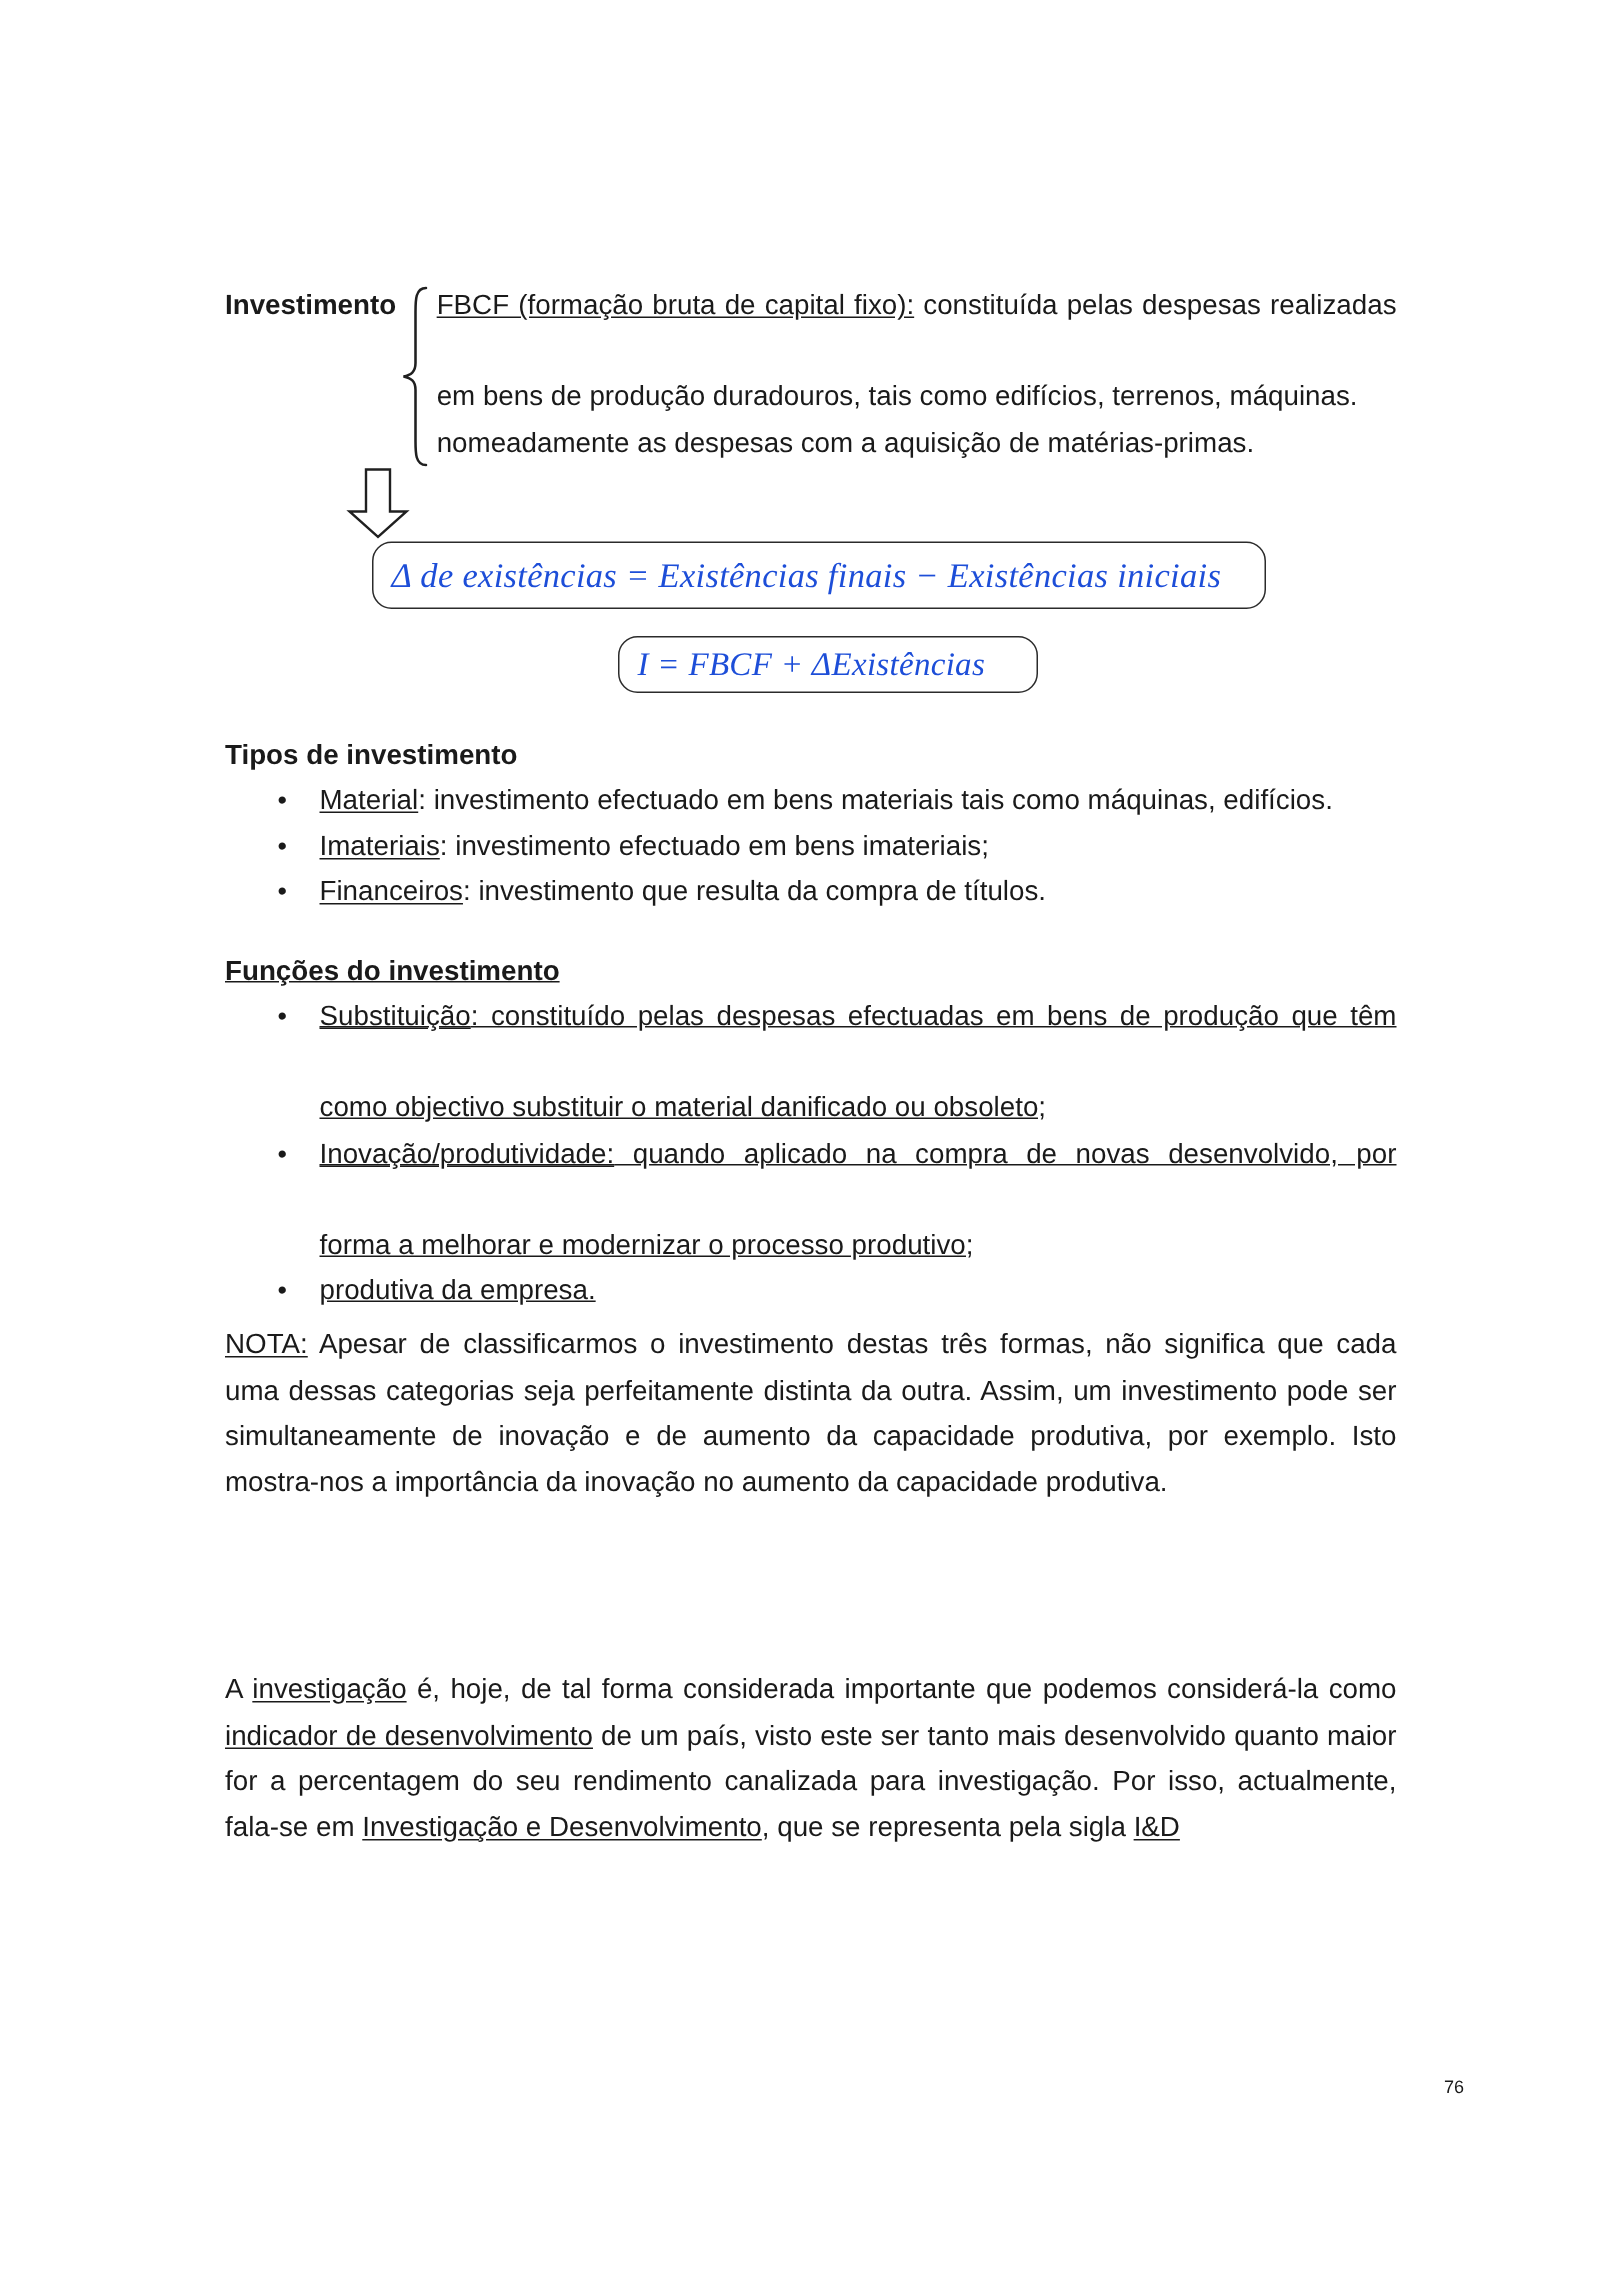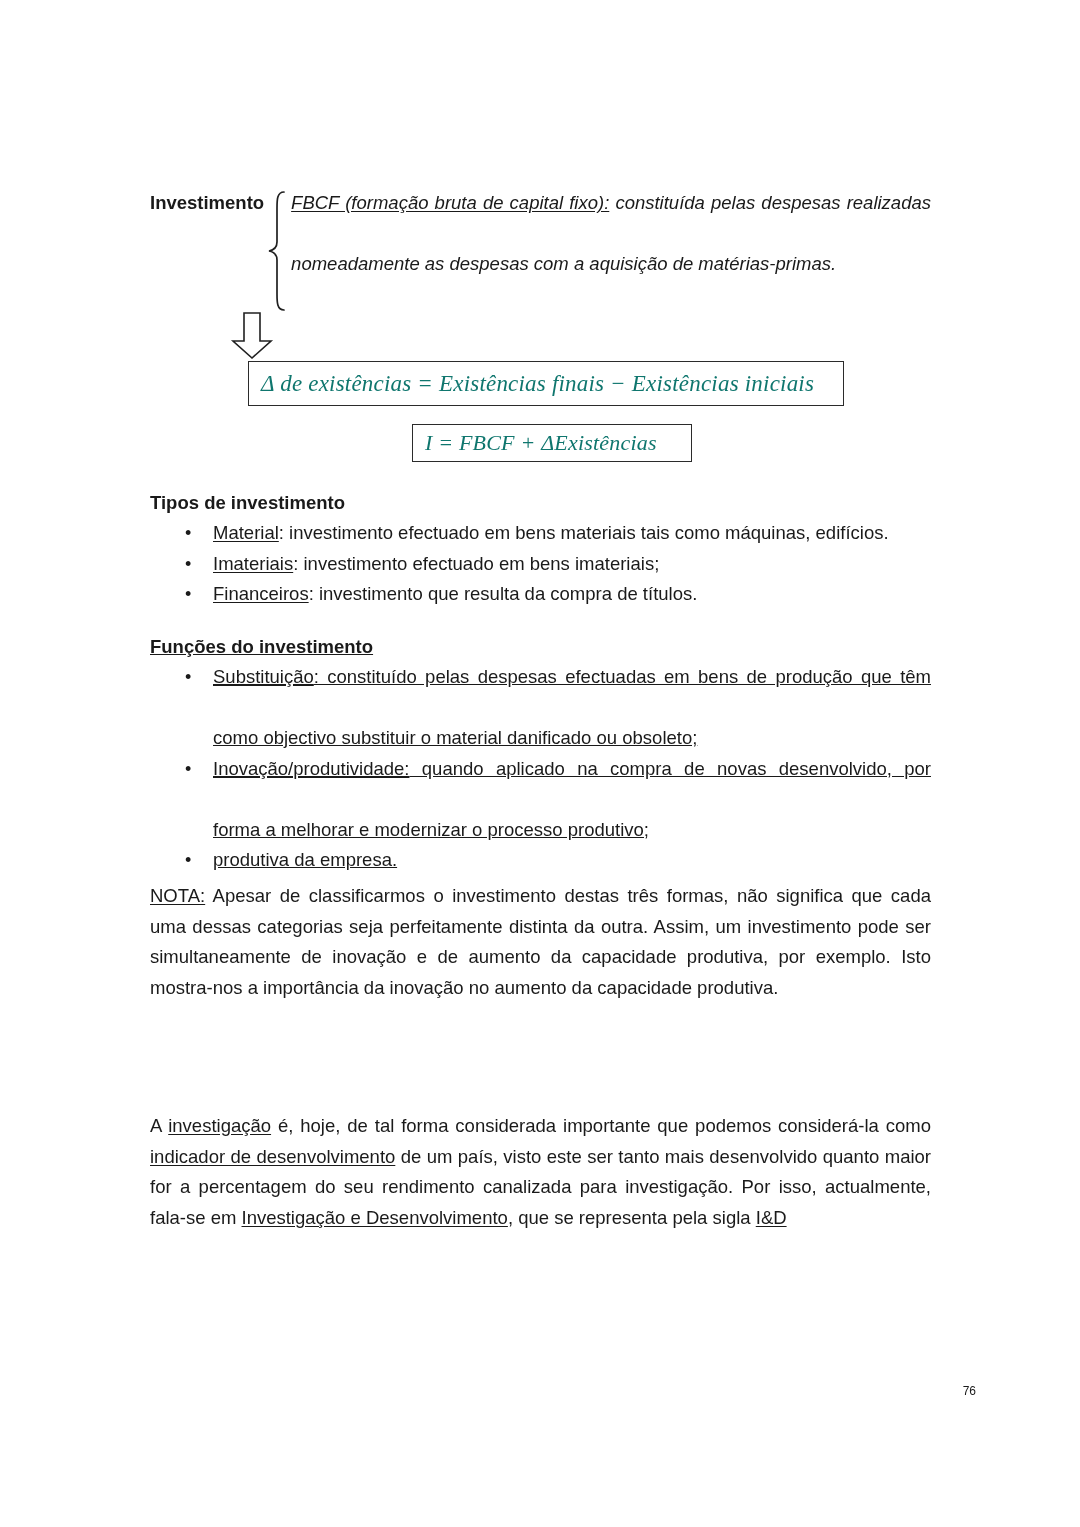--- a/index.html
+++ b/index.html
@@ -51,21 +51,20 @@
     margin-top: 2px;
   }
   .brace-glyph svg { display: block; }
   .brace-text {
     flex: 1 1 auto;
     font-size: 18.5px;
     line-height: 30.5px;
     text-align: justify;
     text-justify: inter-word;
     padding-left: 3px;
-    font-style: italic;
   }
   .brace-text .ln { display: block; }
   .brace-text .ln.just {
     text-align: justify;
   }
   .brace-text .ln.just::after {
     content: "";
     display: inline-block;
     width: 100%;
   }
@@ -77,24 +76,24 @@
     left: 222px;
     top: 272px;
     width: 60px;
     height: 48px;
   }
 
   
   .formula-box {
     position: absolute;
     border: 1.6px solid #2b2b2b;
-    border-radius: 0;
+    border-radius: 13px;
     font-family: "Liberation Serif", serif;
     font-style: italic;
-    color: #0f766e;
+    color: #1d4ed8;
     display: flex;
     align-items: center;
     justify-content: flex-start;
     background: #fff;
     white-space: nowrap;
   }
   #formula-1 {
     left: 248px;
     top: 321px;
     width: 582px;
@@ -192,20 +191,21 @@
       <div class="brace-glyph">
         <svg width="22" height="122" viewBox="0 0 22 122" aria-hidden="true">
           <path d="M18 2 C11 2 11 10 11 18 L11 52 C11 58 8 60 3 61 C8 62 11 64 11 70 L11 104 C11 112 11 120 18 120" fill="none" stroke="#202020" stroke-width="1.7" stroke-linecap="round"></path>
         </svg>
       </div>
 
       <div class="brace-text">
         <span class="ln just">
           <span class="u">FBCF (formação bruta de capital fixo):</span><span> constituída pelas despesas realizadas</span>
         </span>
+        <span class="ln">em bens de produção duradouros, tais como edifícios, terrenos, máquinas.</span>
         <span class="ln">nomeadamente as despesas com a aquisição de matérias-primas.</span>
       </div>
     </div>
   </div>
 
   <div class="arrow-wrap">
     <svg width="60" height="48" viewBox="0 0 60 48" aria-hidden="true">
       <path d="M22 1 L38 1 L38 29 L49 29 L30 46 L11 29 L22 29 Z" fill="#ffffff" stroke="#202020" stroke-width="1.6" stroke-linejoin="miter"></path>
     </svg>
   </div>

